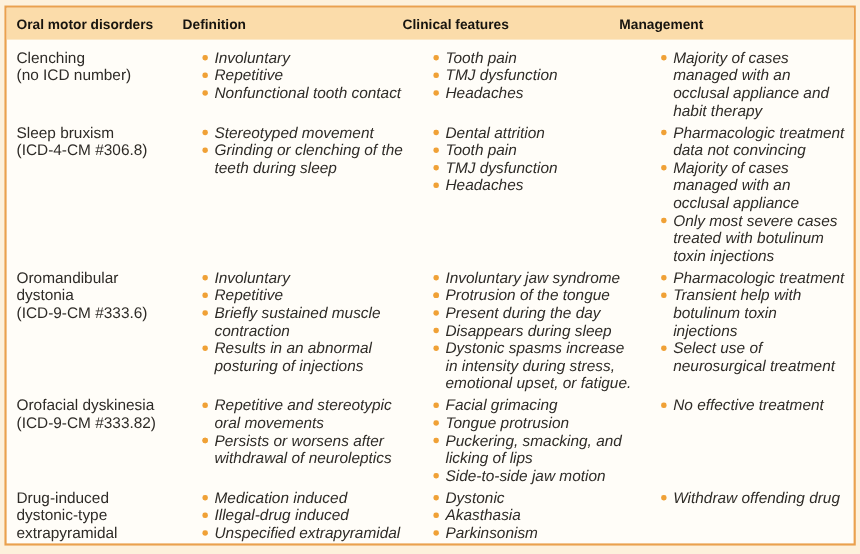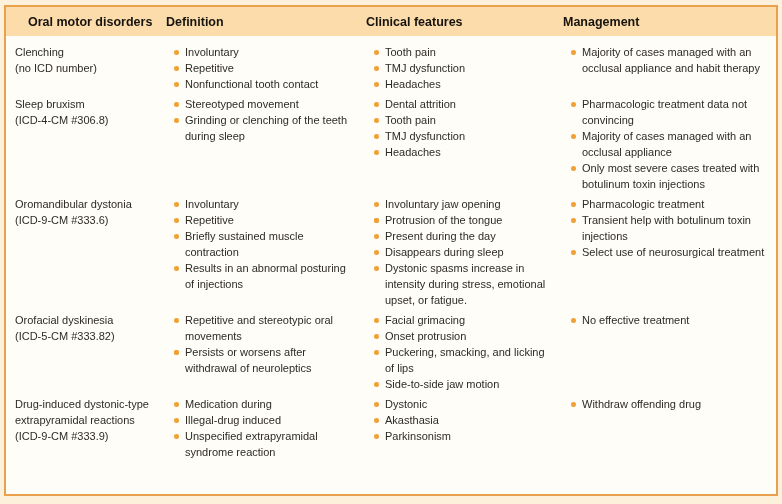--- a/index.html
+++ b/index.html
@@ -29,32 +29,33 @@
     display:grid;
     grid-template-columns:160px 200px 197px 1fr;
     background:var(--header-bg);
     height:29px;
     align-items:center;
     font-weight:bold;
     font-size:12.5px;
     color:var(--header-text);
   }
   .header-cell{white-space:nowrap;}
-  .header-cell.first{text-align:left;padding-left:22px;}
+  .header-cell.first{text-align:left;padding-left:9px;}
   .tbody{padding-top:8px;}
   .row{
     display:grid;
     grid-template-columns:160px 200px 197px 1fr;
     margin-bottom:4px;
-    font-size:11px;
+    font-size:14px;
     line-height:16px;
+    gap:10px;
   }
   .cell-disorder{padding-left:9px;padding-right:8px;}
   .disorder-name,.disorder-icd{color:var(--text);}
-  ul.bullets{margin:0;padding:0 8px 0 19px;list-style:none;}
+  ul.bullets{margin:0;padding:0 8px 0 19px;list-style:none;font-style:italic;}
   ul.bullets li{position:relative;margin:0;padding:0;}
   .dot{
     position:absolute;left:-11px;top:6px;
     width:4.5px;height:4.5px;border-radius:50%;
     background:var(--bullet);
   }
 </style>
 </head>
 <body>
 
@@ -111,60 +112,60 @@
           <div class="disorder-name">Oromandibular dystonia</div>
           <div class="disorder-icd">(ICD-9-CM #333.6)</div>
         </div>
         <ul class="bullets">
           <li><span class="dot"></span><span class="li-text">Involuntary</span></li>
           <li><span class="dot"></span><span class="li-text">Repetitive</span></li>
           <li><span class="dot"></span><span class="li-text">Briefly sustained muscle contraction</span></li>
           <li><span class="dot"></span><span class="li-text">Results in an abnormal posturing of injections</span></li>
         </ul>
         <ul class="bullets">
-          <li><span class="dot"></span><span class="li-text">Involuntary jaw opening</span></li>
+          <li><span class="dot"></span><span class="li-text">Involuntary jaw syndrome</span></li>
           <li><span class="dot"></span></li>
           <li><span class="dot"></span><span class="li-text">Protrusion of the tongue</span></li>
           <li><span class="dot"></span><span class="li-text">Present during the day</span></li>
           <li><span class="dot"></span><span class="li-text">Disappears during sleep</span></li>
           <li><span class="dot"></span><span class="li-text">Dystonic spasms increase in intensity during stress, emotional upset, or fatigue.</span></li>
         </ul>
         <ul class="bullets">
           <li><span class="dot"></span><span class="li-text">Pharmacologic treatment</span></li>
           <li><span class="dot"></span><span class="li-text">Transient help with botulinum toxin injections</span></li>
           <li><span class="dot"></span><span class="li-text">Select use of neurosurgical treatment</span></li>
         </ul>
       </div>
       <div class="row">
         <div class="cell cell-disorder">
           <div class="disorder-name">Orofacial dyskinesia</div>
-          <div class="disorder-icd">(ICD-5-CM #333.82)</div>
+          <div class="disorder-icd">(ICD-9-CM #333.82)</div>
         </div>
         <ul class="bullets">
           <li><span class="dot"></span><span class="li-text">Repetitive and stereotypic oral movements</span></li>
           <li><span class="dot"></span></li>
           <li><span class="dot"></span><span class="li-text">Persists or worsens after withdrawal of neuroleptics</span></li>
         </ul>
         <ul class="bullets">
           <li><span class="dot"></span><span class="li-text">Facial grimacing</span></li>
-          <li><span class="dot"></span><span class="li-text">Onset protrusion</span></li>
+          <li><span class="dot"></span><span class="li-text">Tongue protrusion</span></li>
           <li><span class="dot"></span><span class="li-text">Puckering, smacking, and licking of lips</span></li>
           <li><span class="dot"></span><span class="li-text">Side-to-side jaw motion</span></li>
         </ul>
         <ul class="bullets">
           <li><span class="dot"></span><span class="li-text">No effective treatment</span></li>
         </ul>
       </div>
       <div class="row">
         <div class="cell cell-disorder">
           <div class="disorder-name">Drug-induced dystonic-type extrapyramidal reactions</div>
           <div class="disorder-icd">(ICD-9-CM #333.9)</div>
         </div>
         <ul class="bullets">
-          <li><span class="dot"></span><span class="li-text">Medication during</span></li>
+          <li><span class="dot"></span><span class="li-text">Medication induced</span></li>
           <li><span class="dot"></span><span class="li-text">Illegal-drug induced</span></li>
           <li><span class="dot"></span><span class="li-text">Unspecified extrapyramidal syndrome reaction</span></li>
         </ul>
         <ul class="bullets">
           <li><span class="dot"></span><span class="li-text">Dystonic</span></li>
           <li><span class="dot"></span><span class="li-text">Akasthasia</span></li>
           <li><span class="dot"></span><span class="li-text">Parkinsonism</span></li>
         </ul>
         <ul class="bullets">
           <li><span class="dot"></span><span class="li-text">Withdraw offending drug</span></li>

